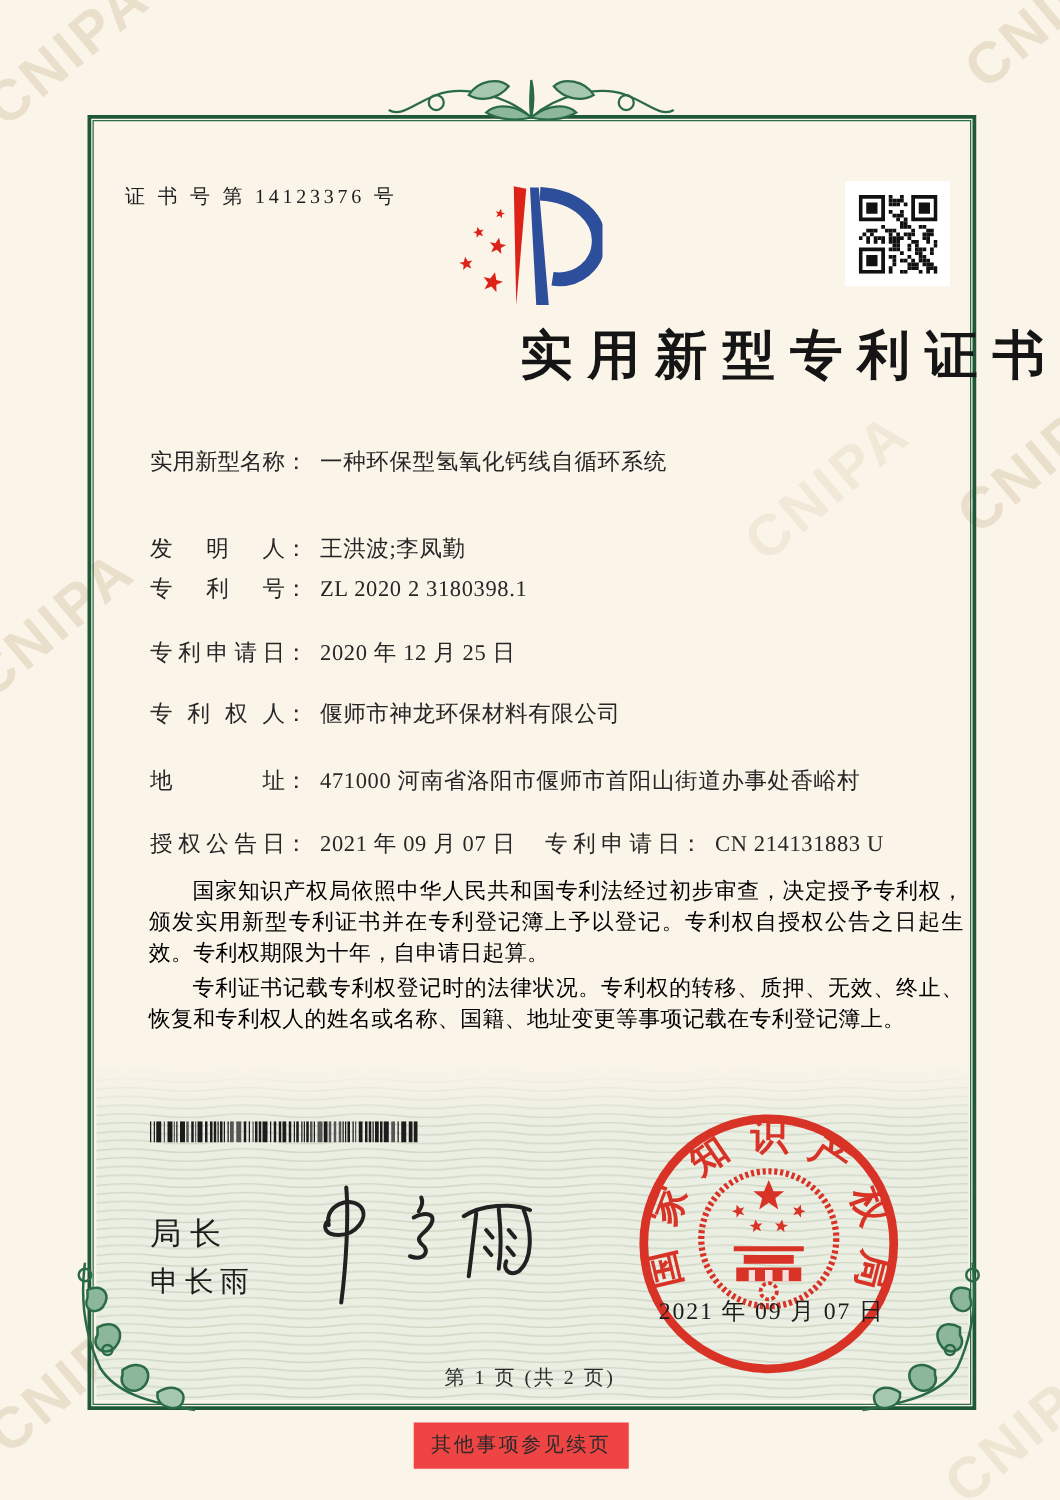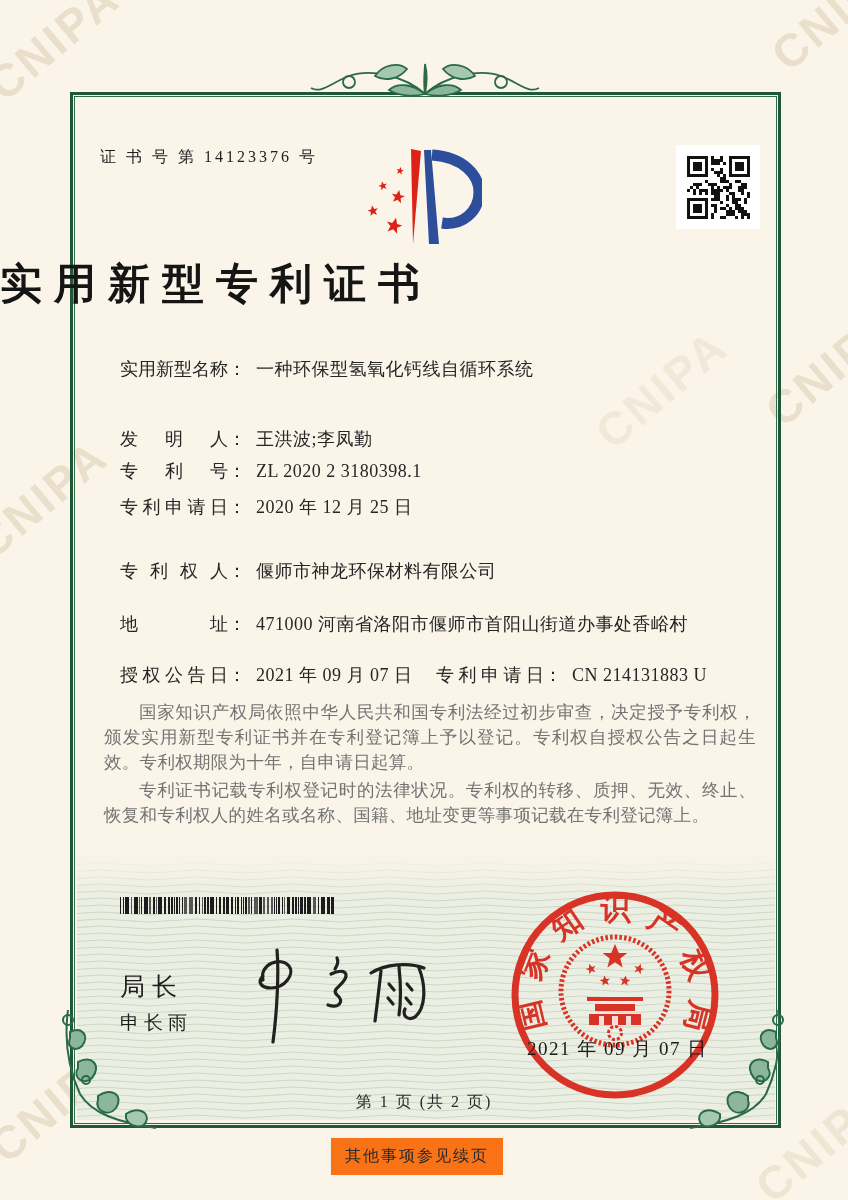--- a/index.html
+++ b/index.html
@@ -29,43 +29,43 @@
   .top-orn{position:absolute;left:305px;top:58px;width:240px;height:60px;z-index:2;}
   .corner{position:absolute;width:112px;height:126px;z-index:2;}
   .corner-bl{left:56px;top:1010px;}
   .corner-br{left:678px;top:1010px;transform:scaleX(-1);}
   
   .cert-no{position:absolute;left:100px;top:147px;font-size:16px;letter-spacing:3px;
            color:#1f1f1f;z-index:3;}
   .logo{position:absolute;left:352px;top:140px;width:130px;height:112px;z-index:3;}
   .qr-wrap{position:absolute;left:676px;top:145px;width:84px;height:84px;background:#fff;
            z-index:3;display:flex;align-items:center;justify-content:center;}
-  .title{position:absolute;left:0;top:256px;width:848px;text-align:left;font-size:42px;
+  .title{position:absolute;left:0;top:256px;width:848px;text-align:right;font-size:42px;
          font-weight:bold;letter-spacing:12px;color:#151515;z-index:3;}
   .fields{position:absolute;left:120px;top:357px;width:600px;z-index:3;font-size:18px;color:#262626;}
   .frow{position:absolute;left:0;white-space:nowrap;}
   .flabel{display:inline-block;width:108px;text-align:justify;text-align-last:justify;}
   .fcolon{display:inline-block;margin-right:10px;}
   .fvalue{letter-spacing:.5px;}
   .fpair2{position:absolute;left:316px;top:0;}
-  .paras{position:absolute;left:104px;top:700px;width:652px;font-size:17.5px;
-         line-height:25px;letter-spacing:.3px;color:#737373;z-index:3;text-align:justify;}
+  .paras{position:absolute;left:119px;top:700px;width:652px;font-size:17.5px;
+         line-height:25px;letter-spacing:.3px;color:#000000;z-index:3;text-align:justify;}
   .paras p{margin:0 0 3px 0;text-indent:2em;}
   .barcode{position:absolute;left:120px;top:897px;z-index:3;}
   .director-label{position:absolute;left:120px;top:970px;font-size:25px;letter-spacing:7px;
         color:#1d1d1d;z-index:3;}
-  .director-name{position:absolute;left:120px;top:1010px;font-size:19px;letter-spacing:5px;
+  .director-name{position:absolute;left:120px;top:1010px;font-size:23px;letter-spacing:5px;
         color:#1d1d1d;z-index:3;}
   .sign{position:absolute;left:233px;top:942px;width:212px;height:106px;z-index:3;}
   .seal{position:absolute;left:505px;top:885px;width:220px;height:220px;z-index:3;opacity:.94;}
   .seal-date{position:absolute;left:527px;top:1036px;font-size:19px;letter-spacing:1.5px;
              color:#1b1b1b;z-index:4;white-space:nowrap;}
   .page-info{position:absolute;left:0;top:1092px;width:848px;text-align:center;
              font-size:16px;letter-spacing:2px;color:#2a2a2a;z-index:3;}
-  .cont-note{position:absolute;left:331px;top:1138px;background:#f97316;padding:8px 14px;
+  .cont-note{position:absolute;left:331px;top:1138px;background:#ef4444;padding:8px 14px;
              font-size:16px;letter-spacing:2px;color:#2a2a2a;z-index:3;box-shadow:0 0 4px rgba(0,0,0,0.04);}
 </style>
 </head>
 <body>
 
 <div class="page">
 
   <div class="wm wm1">CNIPA</div>
   <div class="wm wm2">CNIPA</div>
   <div class="wm wm3">CNIPA</div>
@@ -277,21 +277,21 @@
   <div class="fields">
     <div class="frow" style="top:0">
       <span class="flabel">实用新型名称</span><span class="fcolon">：</span><span class="fvalue">一种环保型氢氧化钙线自循环系统</span>
     </div>
     <div class="frow" style="top:70px">
       <span class="flabel">发明人</span><span class="fcolon">：</span><span class="fvalue">王洪波;李凤勤</span>
     </div>
     <div class="frow" style="top:102px">
       <span class="flabel">专利号</span><span class="fcolon">：</span><span class="fvalue">ZL 2020 2 3180398.1</span>
     </div>
-    <div class="frow" style="top:138px">
+    <div class="frow" style="top:153px">
       <span class="flabel">专利申请日</span><span class="fcolon">：</span><span class="fvalue">2020 年 12 月 25 日</span>
     </div>
     <div class="frow" style="top:202px">
       <span class="flabel">专利权人</span><span class="fcolon">：</span><span class="fvalue">偃师市神龙环保材料有限公司</span>
     </div>
     <div class="frow" style="top:255px">
       <span class="flabel">地址</span><span class="fcolon">：</span><span class="fvalue">471000 河南省洛阳市偃师市首阳山街道办事处香峪村</span>
     </div>
     <div class="frow" style="top:306px">
       <span class="flabel">授权公告日</span><span class="fcolon">：</span><span class="fvalue">2021 年 09 月 07 日</span>

